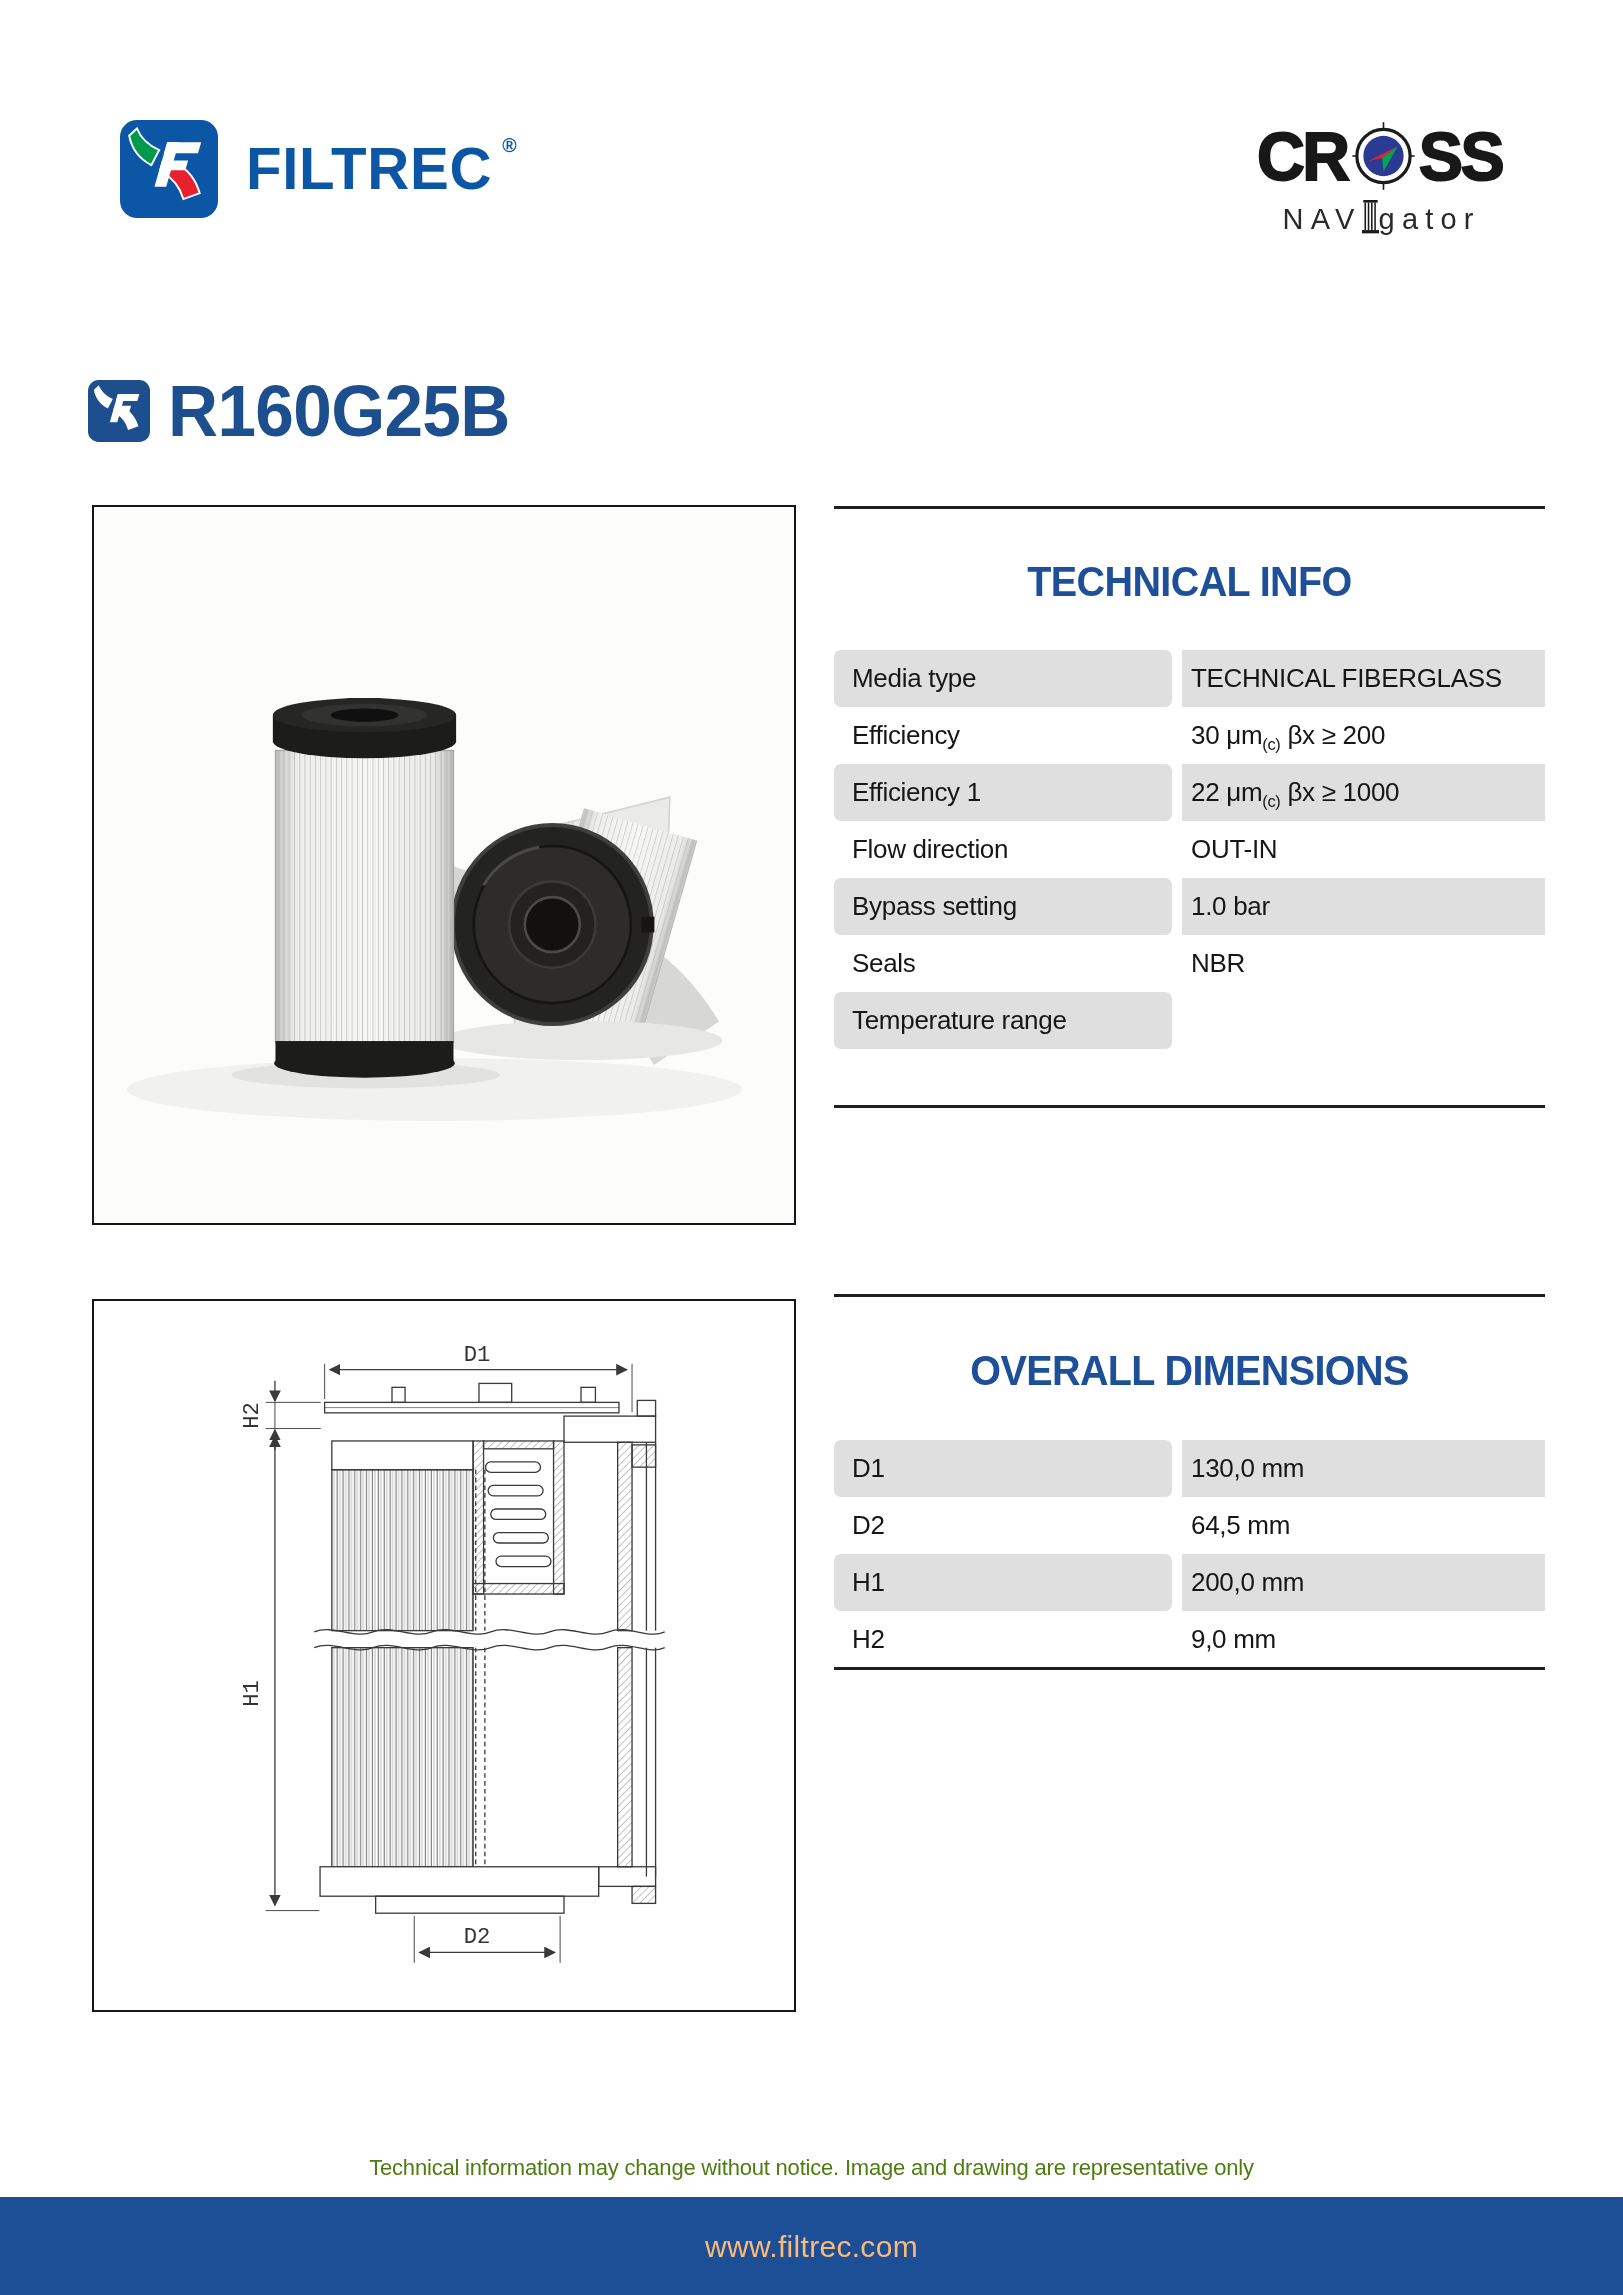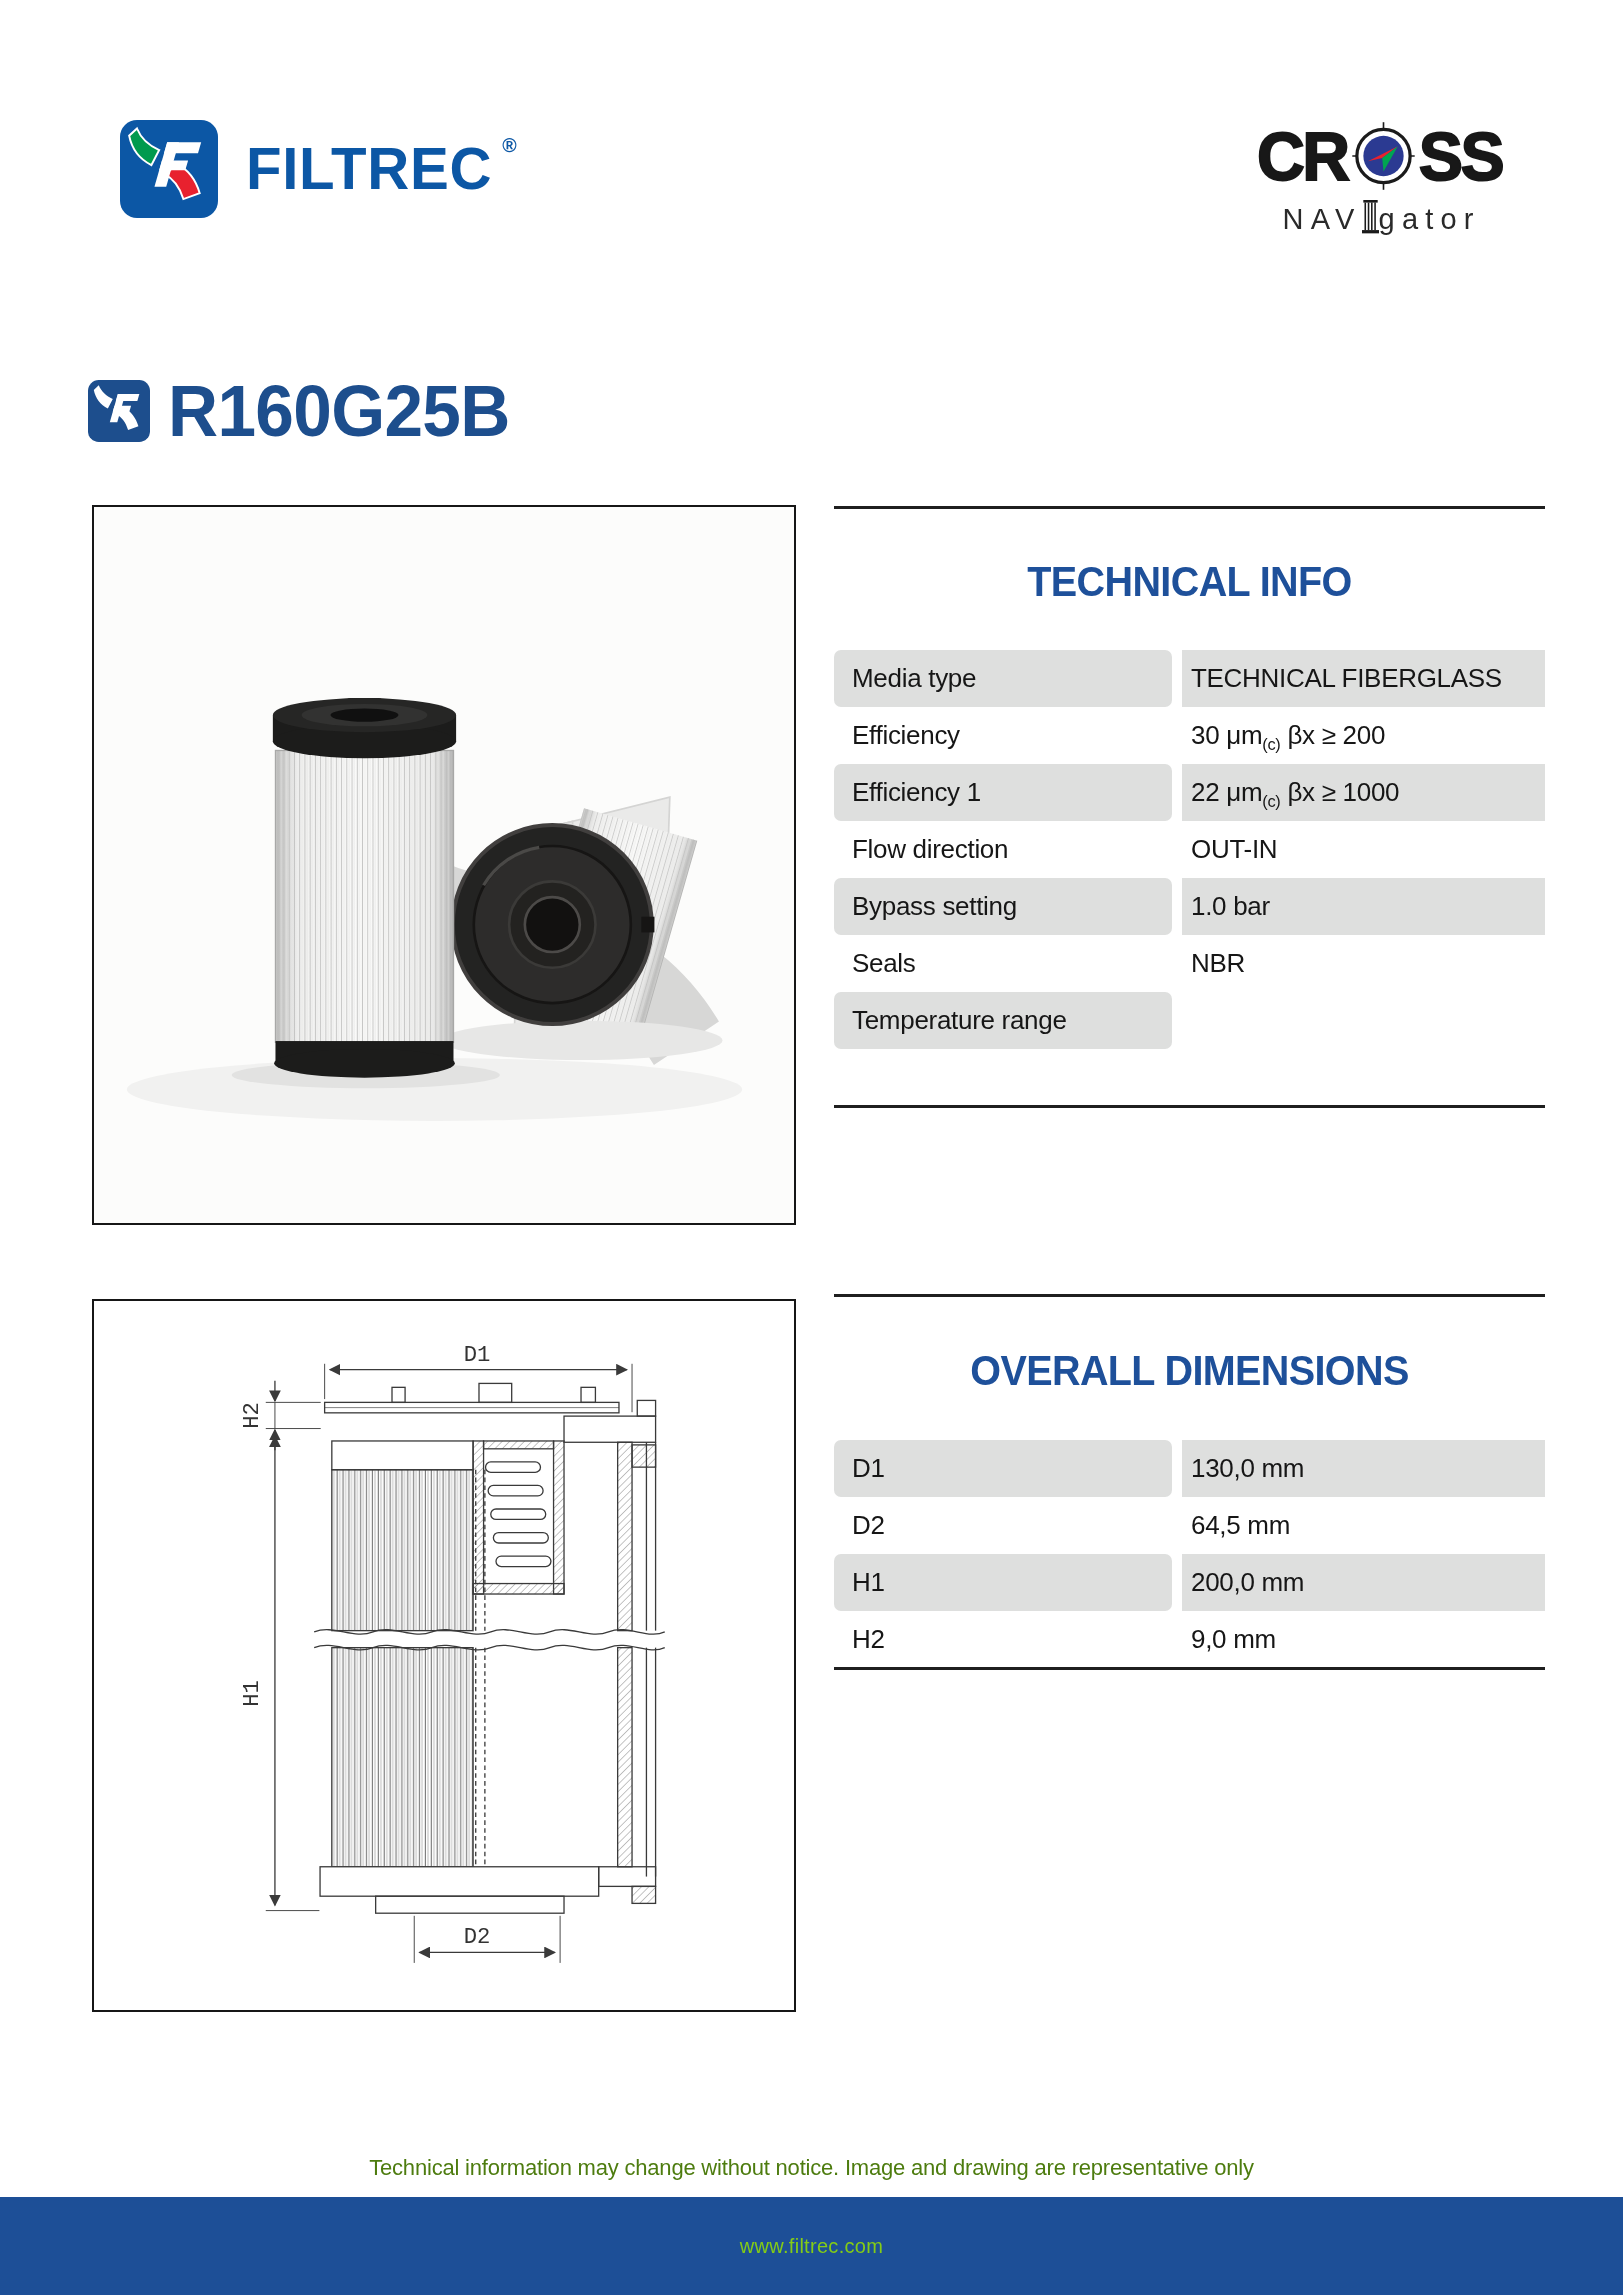--- a/index.html
+++ b/index.html
@@ -43,21 +43,21 @@
   .tcell.value{padding-left:9.2px;}
   .tcell span{white-space:pre;}
   .sub{font-size:16.4px;transform:translateY(9.2px);}
   .tbl-rule{position:absolute;left:834px;width:711px;height:2.6px;background:#1f1f1f;}
 
   
   #disclaimer{position:absolute;left:0;top:2155px;width:1623px;text-align:center;
               font-size:22px;color:#4d7c0f;letter-spacing:-0.2px;}
   #bottom-bar{position:absolute;left:0;top:2197px;width:1623px;height:99px;background:#1d4f97;
               display:flex;align-items:center;justify-content:center;}
-  #bottom-bar .site{color:#84cc16;font-size:20px;letter-spacing:0.3px;}
+  #bottom-bar .site{color:#fdba74;font-size:30px;letter-spacing:0.3px;}
 
   svg{display:block;}
 </style>
 </head>
 <body>
 
 <div id="page">
 
   <div id="filtrec-logo">
     <svg width="98" height="98" viewBox="0 0 150 150">

